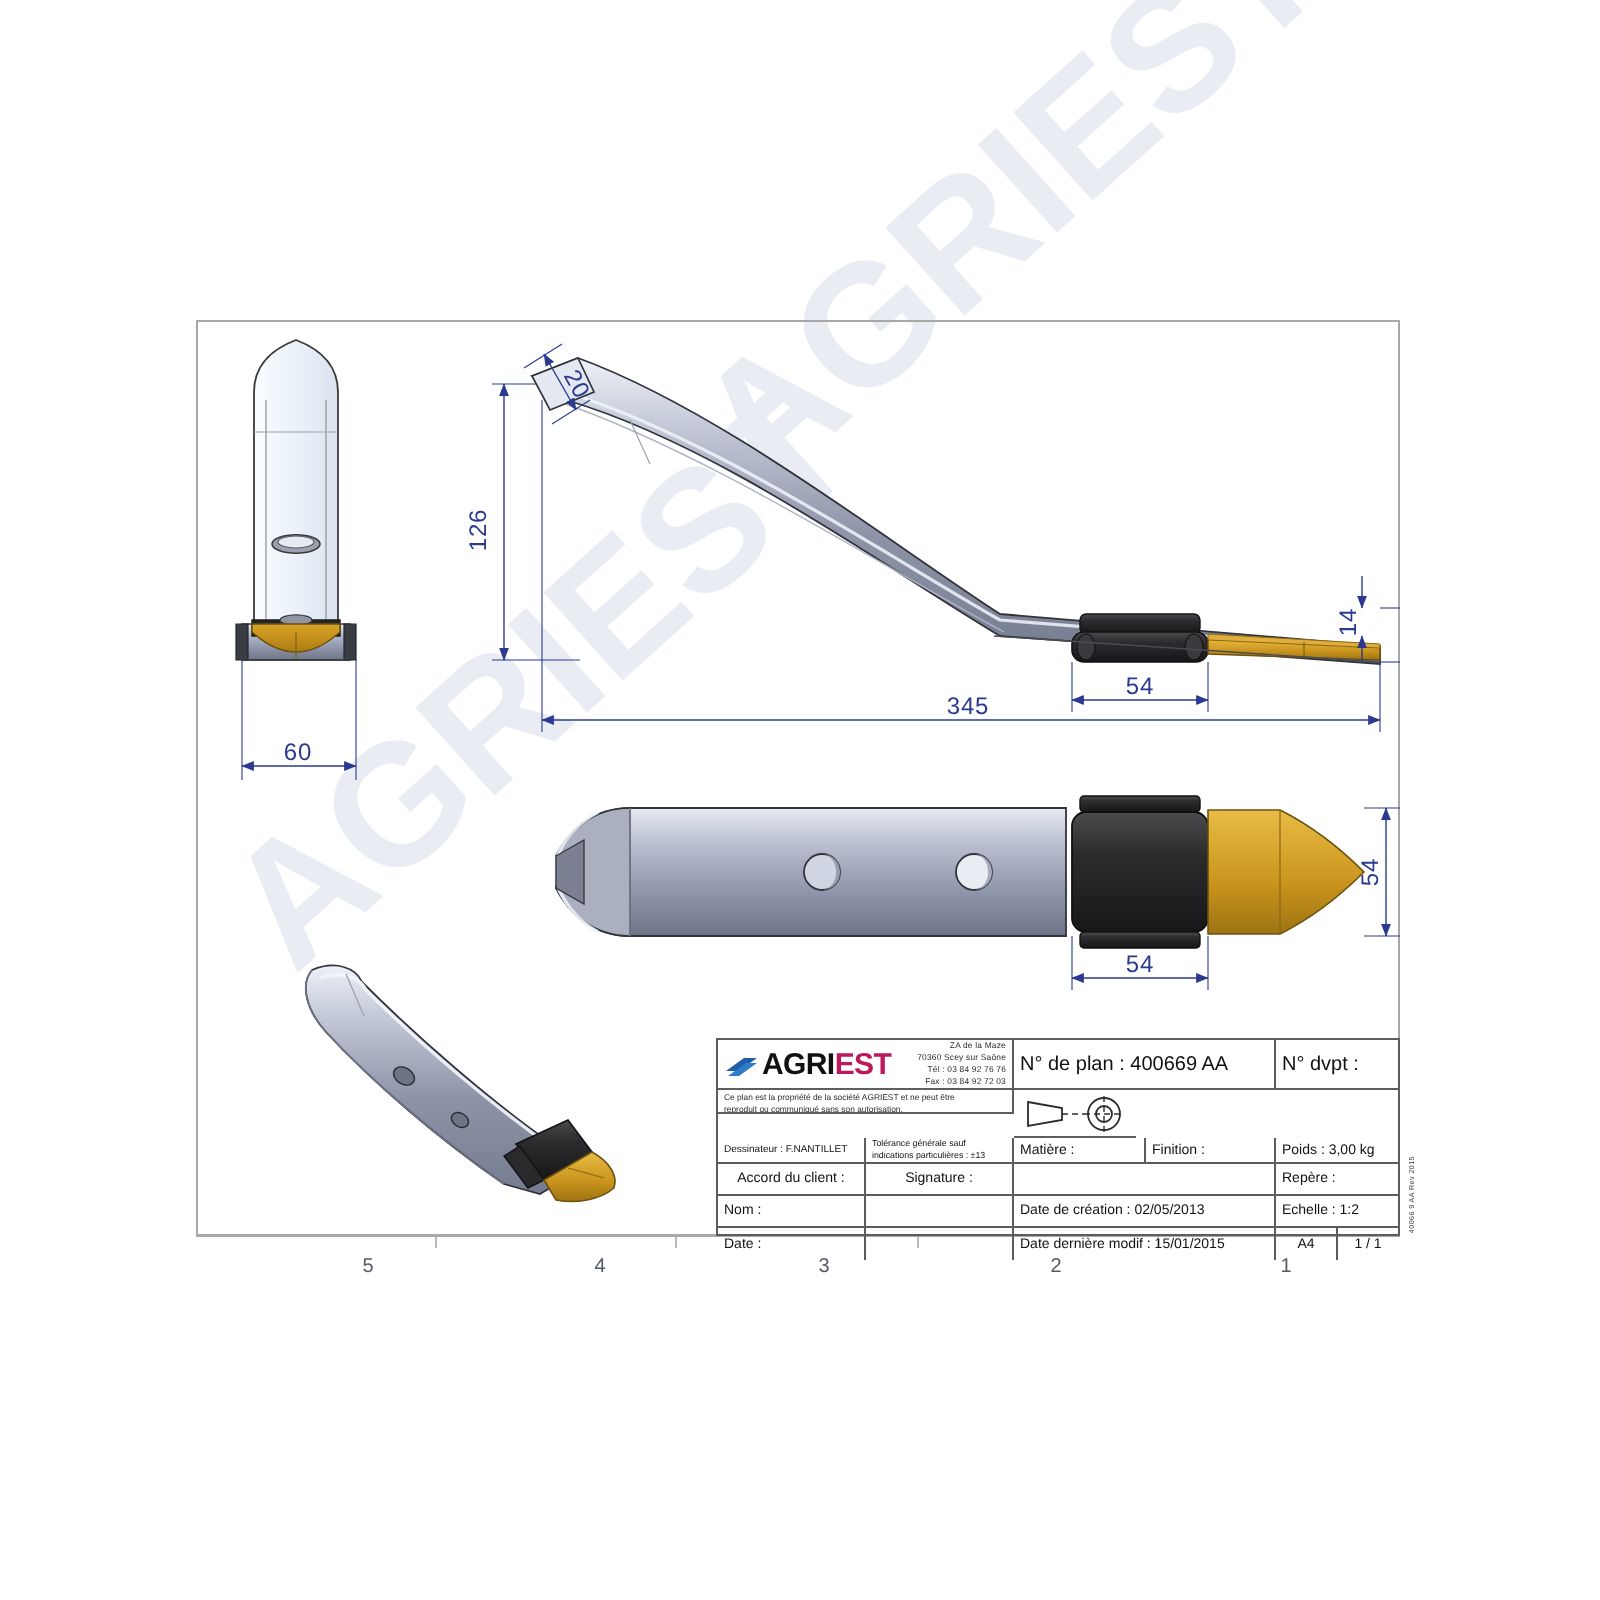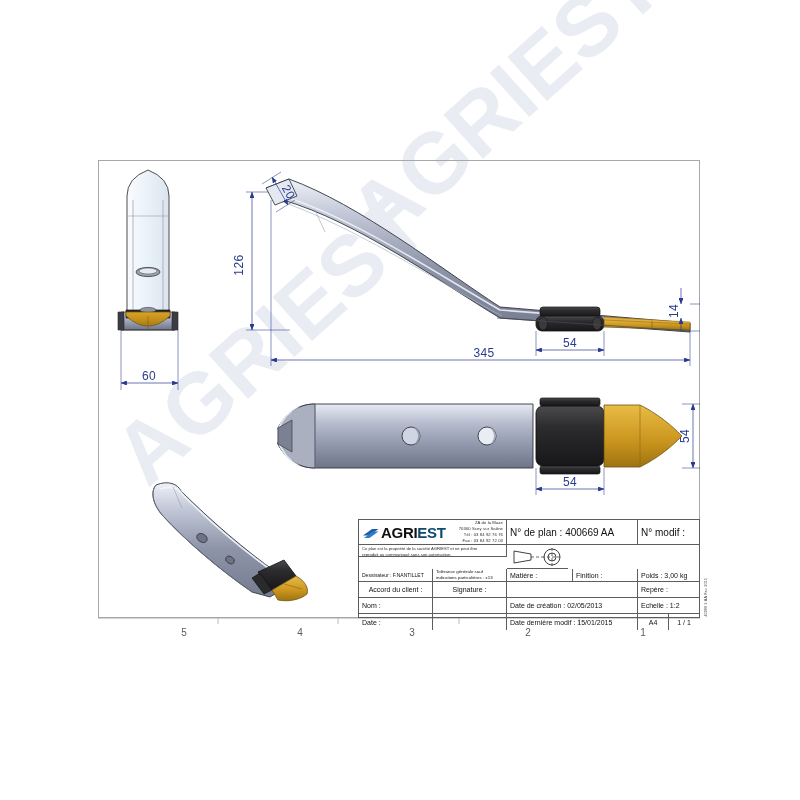--- a/index.html
+++ b/index.html
@@ -94,21 +94,21 @@
   .logo-wrap { display: flex; align-items: center; gap: 2px; }
   .logo-mark { width: 17px; height: 13px; display:block; }
   .logo-word {
     font-family: "Liberation Sans", sans-serif;
     font-weight: bold;
     font-size: 15px;
     letter-spacing: -0.3px;
     color: #111;
     line-height: 1;
   }
-  .logo-word .accent { color: #0c4a6e; }
+  .logo-word .accent { color: #be185d; }
   .addr {
     font-size: 4.2px;
     line-height: 1.45;
     color: #2b2b2b;
     text-align: right;
     white-space: pre-line;
     letter-spacing: 0.1px;
   }
   .legal {
     font-size: 4.2px;
@@ -392,21 +392,21 @@
             <path d="M4,24 L22,11 L33,11 L15,24 Z" fill="#2f7cc8"></path>
           </svg>
           <span class="logo-word"><span>AGRI</span><span class="accent">EST</span></span>
         </div>
         <div class="addr">ZA de la Maze
 70360 Scey sur Saône
 Tél : 03 84 92 76 76
 Fax : 03 84 92 72 03</div>
       </div>
       <div class="cell colM mid" style="height:25px;">N° de plan : 400669 AA</div>
-      <div class="cell colR nr mid" style="height:25px;">N° modif :</div>
+      <div class="cell colR nr mid" style="height:25px;">N° dvpt :</div>
     </div>
 
     <div class="row">
       <div class="cell colL legal" style="height:12px; align-items:flex-start;">Ce plan est la propriété de la société AGRIEST et ne peut être
 reproduit ou communiqué sans son autorisation.</div>
       <div class="symbol-cell">
         <svg width="54" height="20" viewBox="0 0 54 20">
           <path d="M3,4 L20,7 L20,13 L3,16 Z" fill="none" stroke="#2c2c2c" stroke-width="0.9"></path>
           <line x1="20" y1="10" x2="31" y2="10" stroke="#2c2c2c" stroke-width="0.7" stroke-dasharray="3,2"></line>
           <circle cx="41" cy="10" r="8" fill="none" stroke="#2c2c2c" stroke-width="0.9"></circle>

